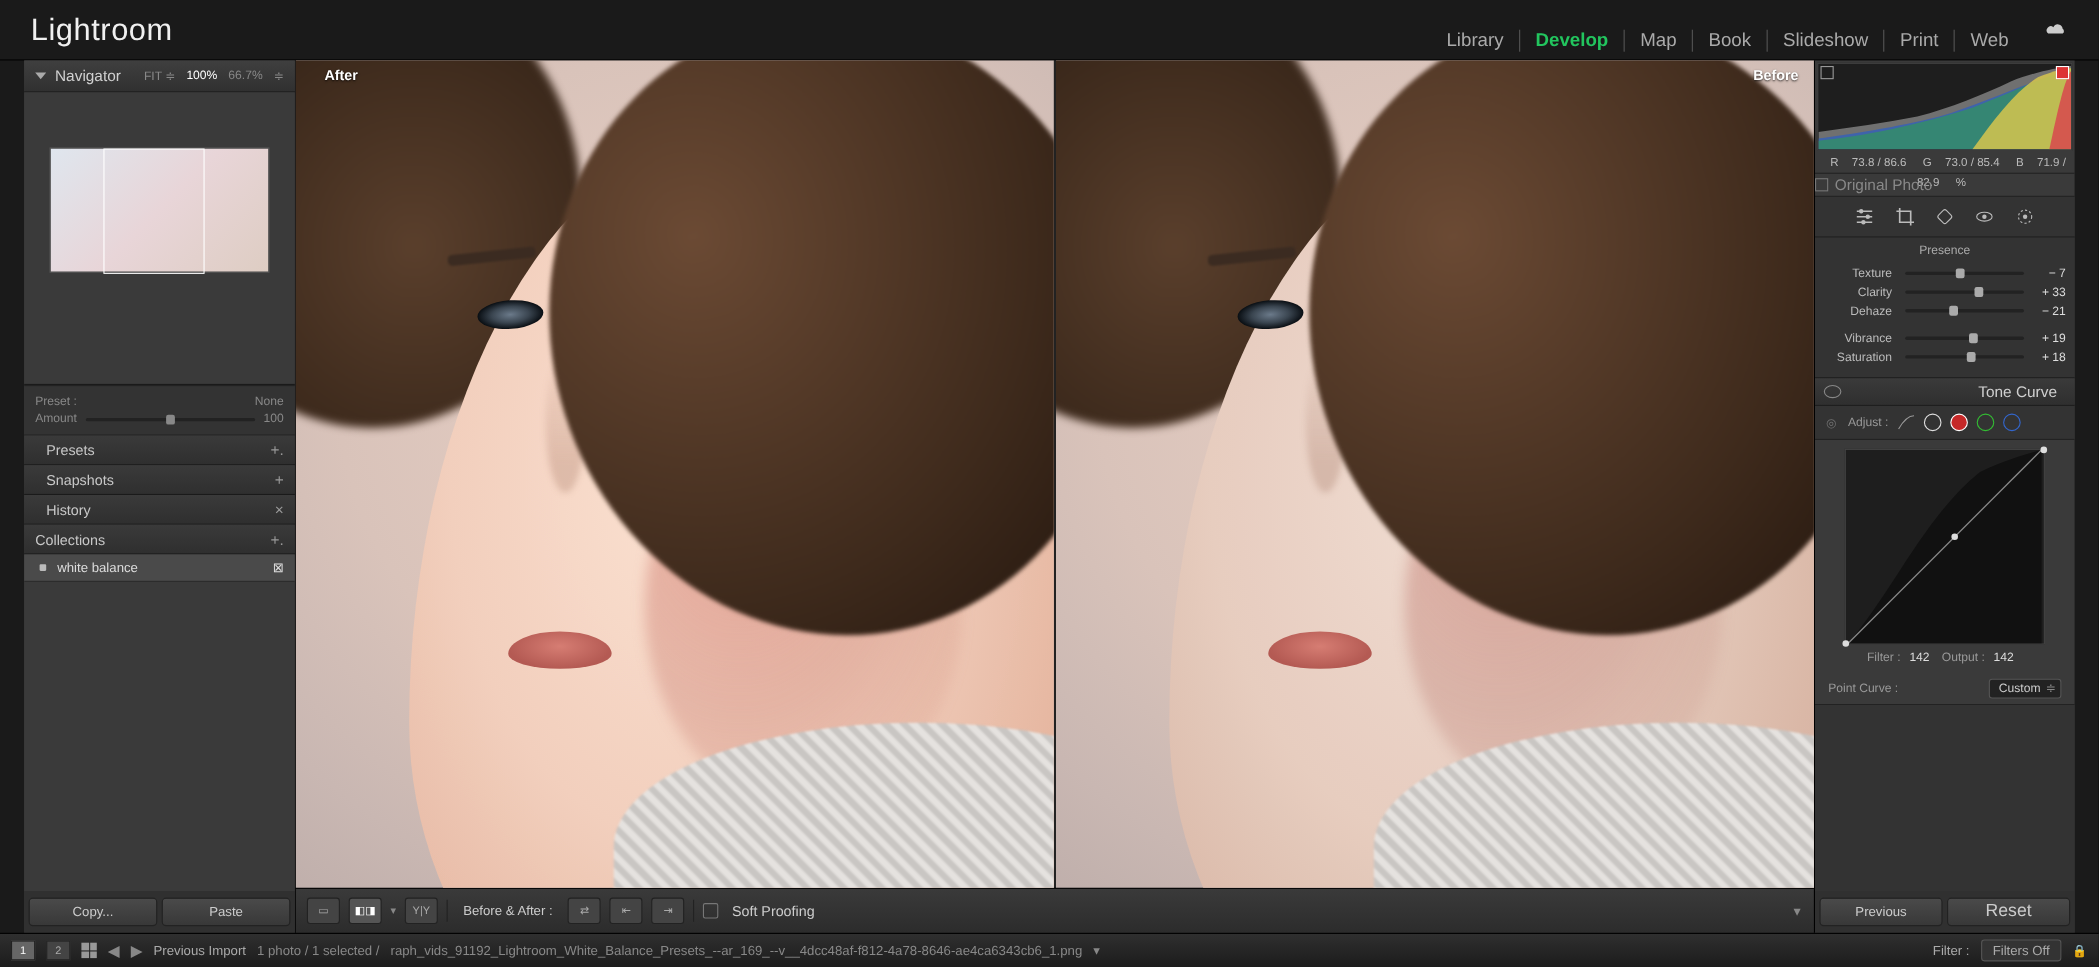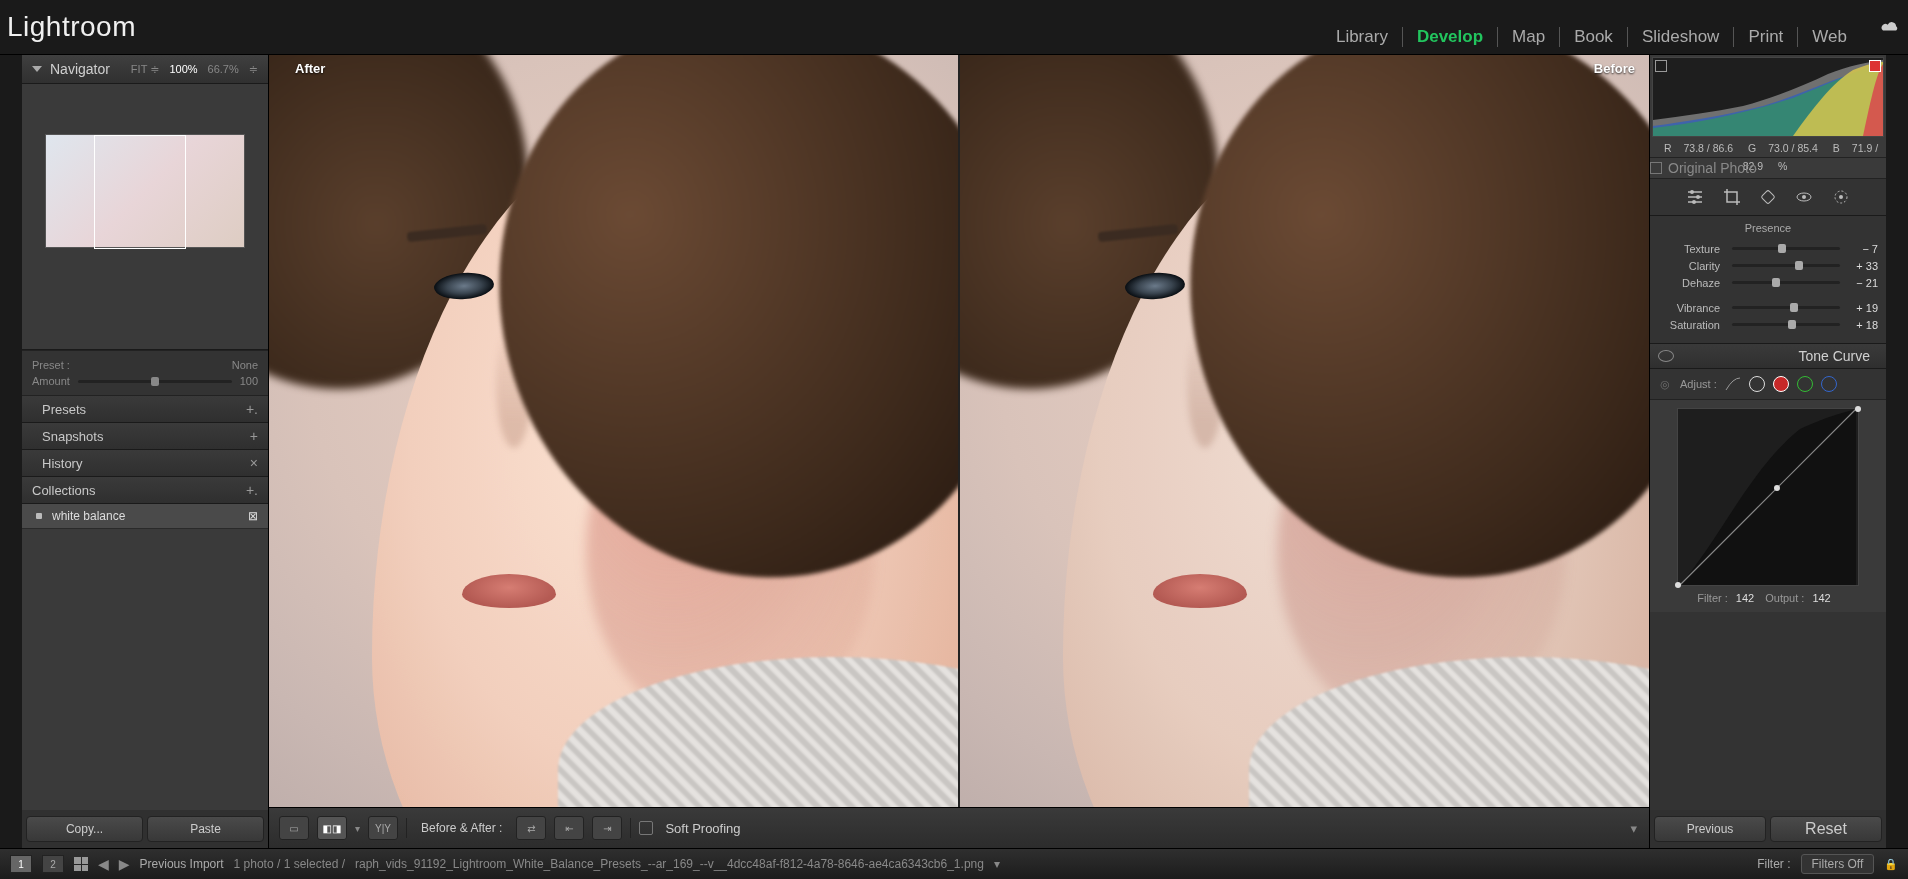--- a/index.html
+++ b/index.html
@@ -15,21 +15,21 @@
   .app {
     width:100%; height:100%;
     display:flex; flex-direction:column;
     background:#1a1a1a;
   }
   
   .topbar {
     height:54px;
     background:#1a1a1a;
     display:flex; align-items:center;
-    padding:0 7px;
+    padding:0 28px;
     border-bottom:1px solid #000;
     gap:33px;
   }
   .app-title {
     font-size:28px; font-weight:300; color:#f0f0f0; letter-spacing:0.5px;
   }
   .modules {
     margin-left:auto;
     display:flex; align-items:center;
     font-size:17px;
@@ -593,20 +593,24 @@
           <line x1="0" y1="176" x2="176" y2="0" stroke="#888" stroke-width="1.2"></line>
         </svg>
         <div class="tc-handle" style="left:-3px;bottom:-3px;"></div>
         <div class="tc-handle" style="left:96px;top:76px;"></div>
         <div class="tc-handle" style="right:-3px;top:-3px;"></div>
       </div>
       <div class="io-row">
         <span>Filter :</span><span class="v">142</span>
         <span>Output :</span><span class="v">142</span>
       </div>
+      <div class="pc-row">
+        <span>Point Curve :</span>
+        <div class="sel">Custom</div>
+      </div>
       <div class="rp-fill"></div>
       <div class="rp-buttons">
         <div class="btn" style="flex:1;height:24px;background:linear-gradient(#4a4a4a,#383838);border:1px solid #222;border-radius:4px;display:flex;align-items:center;justify-content:center;font-size:12px;">Previous</div>
         <div class="btn" style="flex:1;height:24px;background:linear-gradient(#4a4a4a,#383838);border:1px solid #222;border-radius:4px;display:flex;align-items:center;justify-content:center;font-size:16px;">Reset</div>
       </div>
     </div>
   </div>
 
   <div class="bottombar">
     <div class="bb-tab active">1</div>

